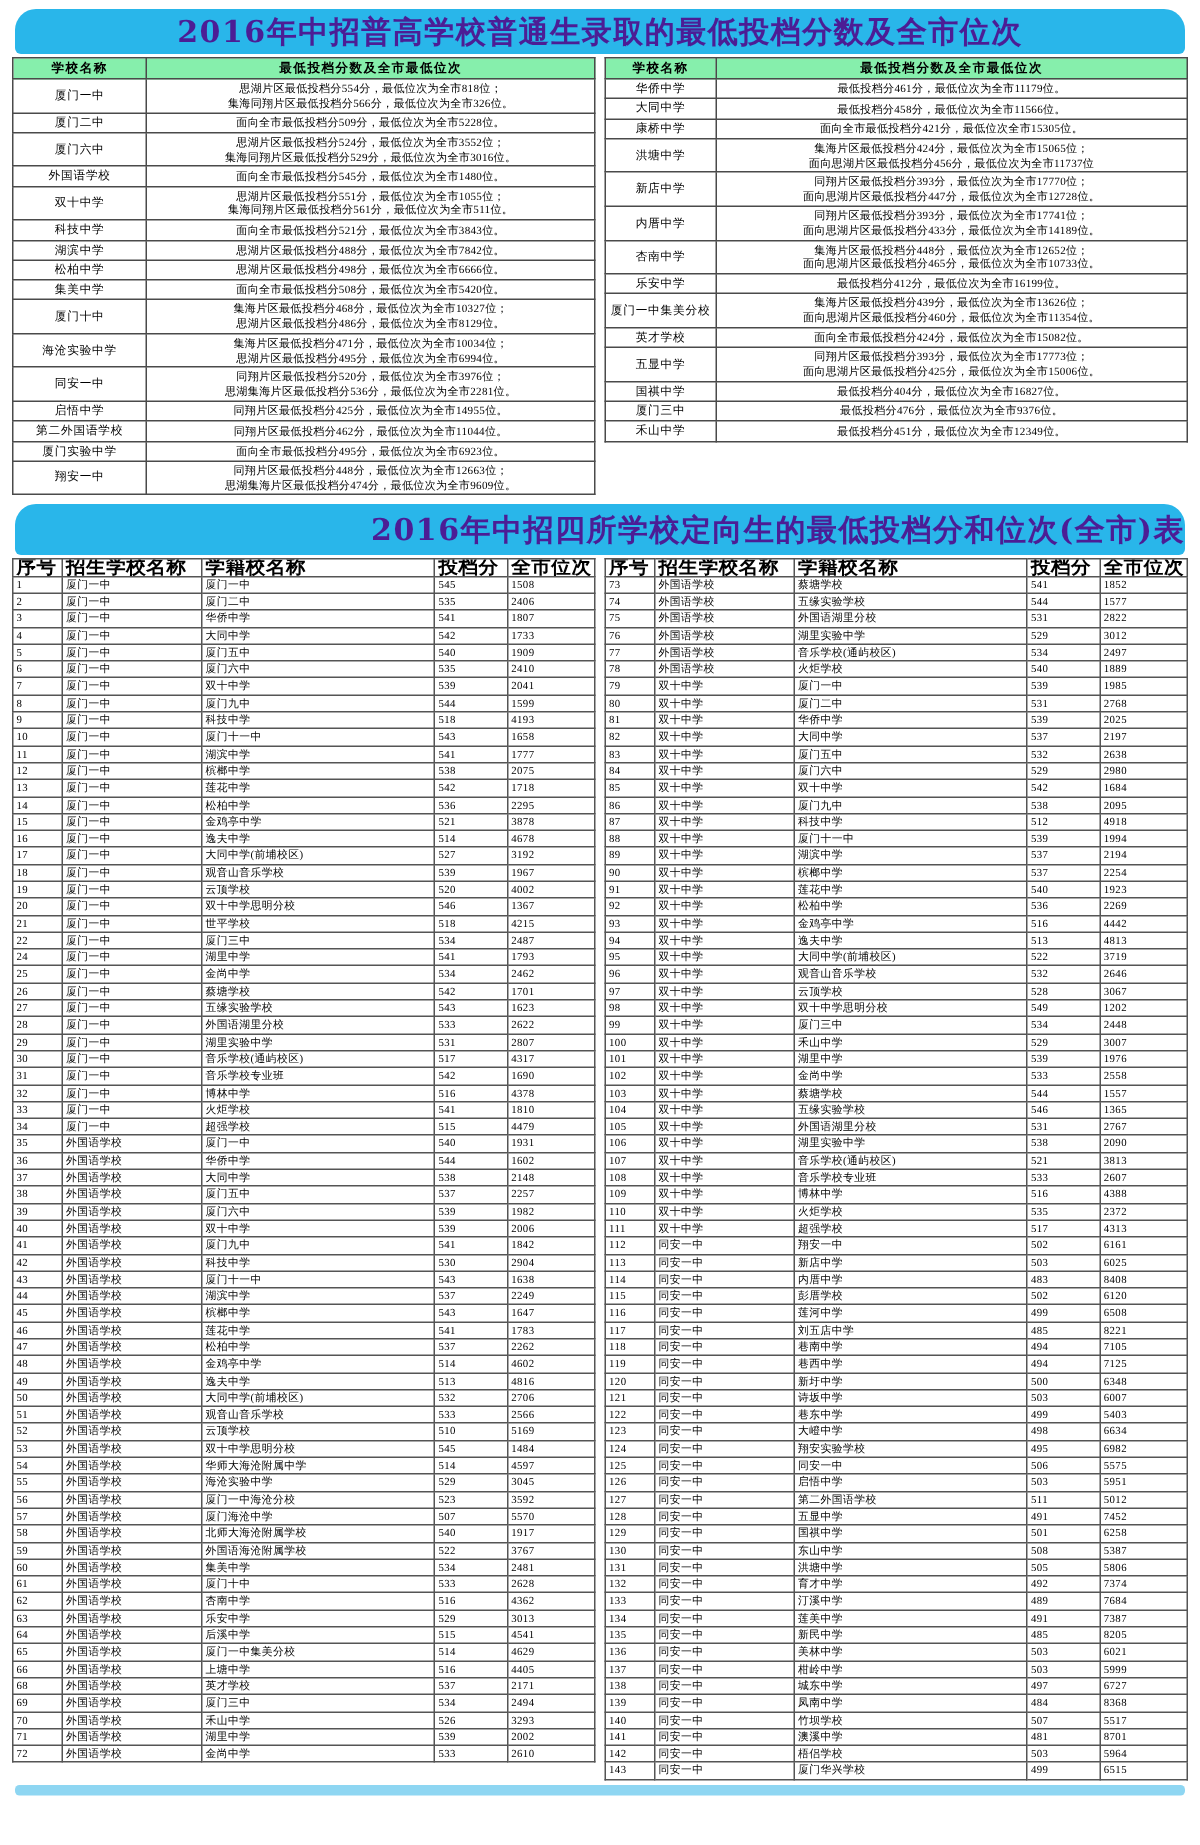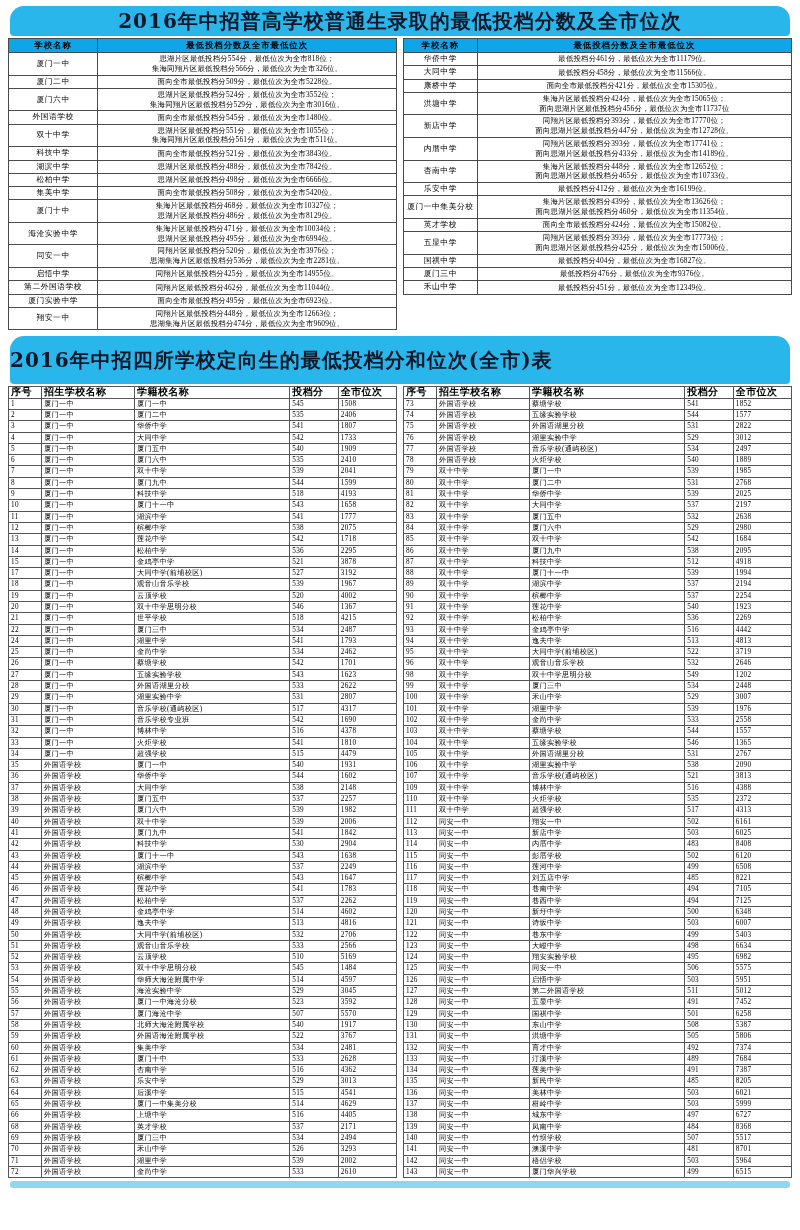--- a/index.html
+++ b/index.html
@@ -13,33 +13,33 @@
 
   
   .banner{
     margin:6px 10px 0 10px;
     height:30px;
     background:#29b6ea;
     border-radius:14px 14px 4px 4px;
     display:flex;align-items:center;justify-content:center;
   }
   .banner-title{
-    color:#0f172a;
+    color:#4c1d95;
     font-size:20px;
     font-weight:bold;
     letter-spacing:1px;
     font-family:"DejaVu Serif","Liberation Serif",serif;
     white-space:nowrap;
   }
   .banner2{
     margin:6px 10px 0 10px;
-    height:48px;
+    height:34px;
     background:#29b6ea;
     border-radius:14px 14px 4px 4px;
-    display:flex;align-items:center;justify-content:flex-start;
+    display:flex;align-items:center;justify-content:flex-end;
   }
 
   
   .sec1{
     display:flex;
     gap:6px;
     margin:2px 8px 0 8px;
   }
   .sec1-col{flex:1 1 50%;}
 
@@ -53,21 +53,21 @@
   table.stbl td{
     border:1px solid #4a4a4a;
     padding:1px 2px;
     vertical-align:middle;
     line-height:1.32;
   }
   table.stbl th{
     text-align:center;
     font-weight:bold;
     font-size:8.4px;
-    background:#0ea5e9;
+    background:#86efac;
     letter-spacing:1px;
   }
   table.stbl td.nm{
     text-align:center;
     white-space:nowrap;
     font-size:7.8px;
     letter-spacing:0.5px;
   }
   table.stbl td.dt{
     text-align:center;
@@ -98,21 +98,21 @@
   table.dtbl td{
     border:1px solid #555555;
     padding:0 2px;
     height:10.3px;
     line-height:10.3px;
     white-space:nowrap;
     overflow:hidden;
   }
   table.dtbl th{
     font-weight:bold;
-    font-size:10px;
+    font-size:13px;
     text-align:left;
     letter-spacing:0.4px;
   }
   table.dtbl td{
     text-align:left;
     letter-spacing:0.3px;
     font-size:7.2px;
   }
   table.dtbl col.k1{width:8.5%;}
   table.dtbl col.k2{width:24%;}
@@ -488,20 +488,27 @@
               <td>2295</td>
             </tr>
             <tr>
               <td>15</td>
               <td>厦门一中</td>
               <td>金鸡亭中学</td>
               <td>521</td>
               <td>3878</td>
             </tr>
             <tr>
+              <td>16</td>
+              <td>厦门一中</td>
+              <td>逸夫中学</td>
+              <td>514</td>
+              <td>4678</td>
+            </tr>
+            <tr>
               <td>17</td>
               <td>厦门一中</td>
               <td>大同中学(前埔校区)</td>
               <td>527</td>
               <td>3192</td>
             </tr>
             <tr>
               <td>18</td>
               <td>厦门一中</td>
               <td>观音山音乐学校</td>
@@ -1056,20 +1063,27 @@
               <td>3719</td>
             </tr>
             <tr>
               <td>96</td>
               <td>双十中学</td>
               <td>观音山音乐学校</td>
               <td>532</td>
               <td>2646</td>
             </tr>
             <tr>
+              <td>97</td>
+              <td>双十中学</td>
+              <td>云顶学校</td>
+              <td>528</td>
+              <td>3067</td>
+            </tr>
+            <tr>
               <td>98</td>
               <td>双十中学</td>
               <td>双十中学思明分校</td>
               <td>549</td>
               <td>1202</td>
             </tr>
             <tr>
               <td>99</td>
               <td>双十中学</td>
               <td>厦门三中</td>
@@ -1124,20 +1138,27 @@
               <td>湖里实验中学</td>
               <td>538</td>
               <td>2090</td>
             </tr>
             <tr>
               <td>107</td>
               <td>双十中学</td>
               <td>音乐学校(通屿校区)</td>
               <td>521</td>
               <td>3813</td>
+            </tr>
+            <tr>
+              <td>108</td>
+              <td>双十中学</td>
+              <td>音乐学校专业班</td>
+              <td>533</td>
+              <td>2607</td>
             </tr>
             <tr>
               <td>109</td>
               <td>双十中学</td>
               <td>博林中学</td>
               <td>516</td>
               <td>4388</td>
             </tr>
             <tr>
               <td>110</td>

